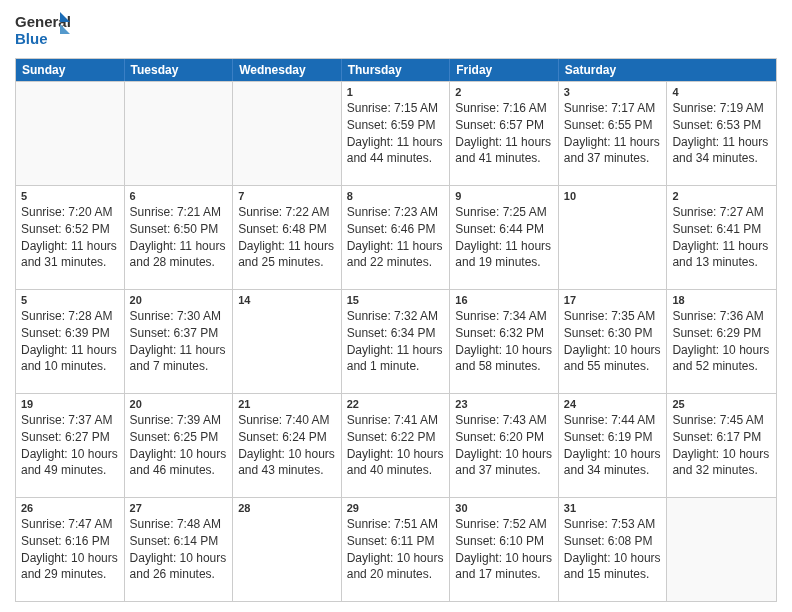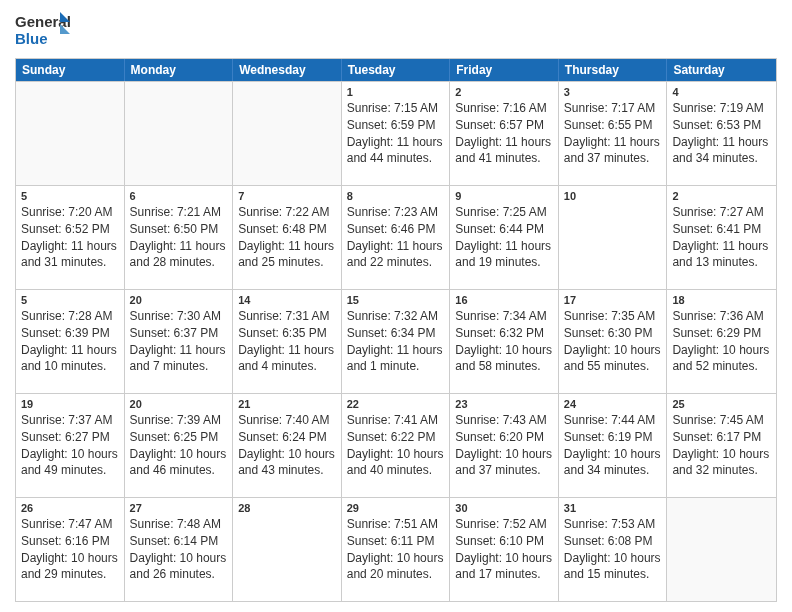--- a/index.html
+++ b/index.html
@@ -109,25 +109,24 @@
       </div>
     <div class="title-block">
       <div class="month-title"></div>
       <div class="location"></div>
     </div>
   </div>
 
   <div class="calendar">
     <div class="cal-header" id="cal-header-row">
         <div class="cal-header-cell">Sunday</div>
-        <div class="cal-header-cell">Monday</div>
+        <div class="cal-header-cell">Tuesday</div>
         <div class="cal-header-cell">Wednesday</div>
-        <div class="cal-header-cell">Tuesday</div>
+        <div class="cal-header-cell">Thursday</div>
         <div class="cal-header-cell">Friday</div>
-        <div class="cal-header-cell">Thursday</div>
         <div class="cal-header-cell">Saturday</div>
       </div>
     <div class="cal-body" id="cal-body">
         <div class="cal-row">
           <div class="cal-cell empty"></div>
           <div class="cal-cell empty"></div>
           <div class="cal-cell empty"></div>
           <div class="cal-cell">
             <span class="day-num">1</span>
             <div class="day-info">Sunrise: 7:15 AM<br>Sunset: 6:59 PM<br>Daylight: 11 hours and 44 minutes.</div>
@@ -178,21 +177,20 @@
           <div class="cal-cell">
             <span class="day-num">5</span>
             <div class="day-info">Sunrise: 7:28 AM<br>Sunset: 6:39 PM<br>Daylight: 11 hours and 10 minutes.</div>
           </div>
           <div class="cal-cell">
             <span class="day-num">20</span>
             <div class="day-info">Sunrise: 7:30 AM<br>Sunset: 6:37 PM<br>Daylight: 11 hours and 7 minutes.</div>
           </div>
           <div class="cal-cell">
             <span class="day-num">14</span>
-            <div class="day-info">Sunrise: 7:31 AM<br>Sunset: 6:35 PM<br>Daylight: 11 hours and 4 minutes.</div>
           </div>
           <div class="cal-cell">
             <span class="day-num">15</span>
             <div class="day-info">Sunrise: 7:32 AM<br>Sunset: 6:34 PM<br>Daylight: 11 hours and 1 minute.</div>
           </div>
           <div class="cal-cell">
             <span class="day-num">16</span>
             <div class="day-info">Sunrise: 7:34 AM<br>Sunset: 6:32 PM<br>Daylight: 10 hours and 58 minutes.</div>
           </div>
           <div class="cal-cell">

